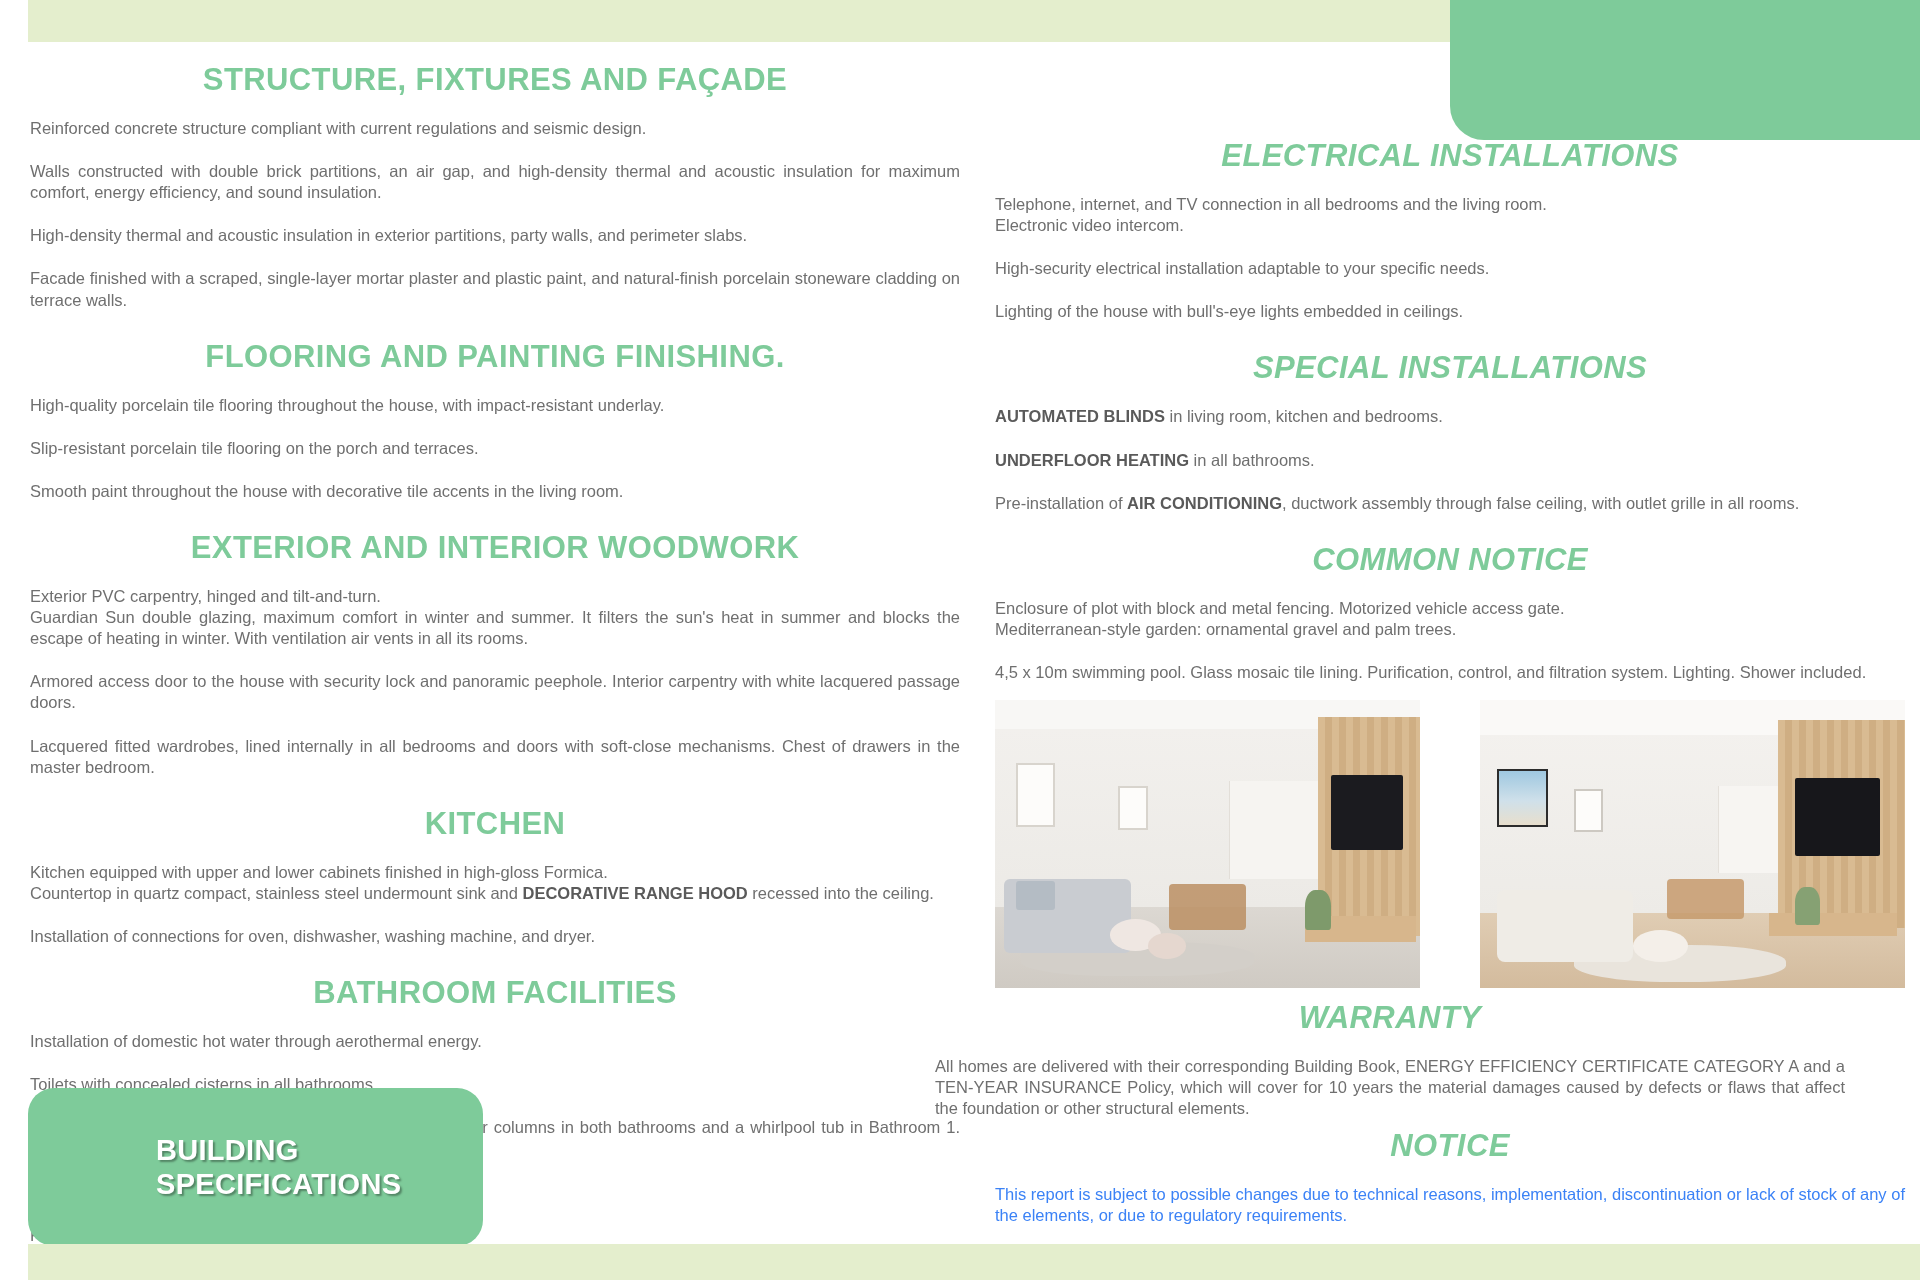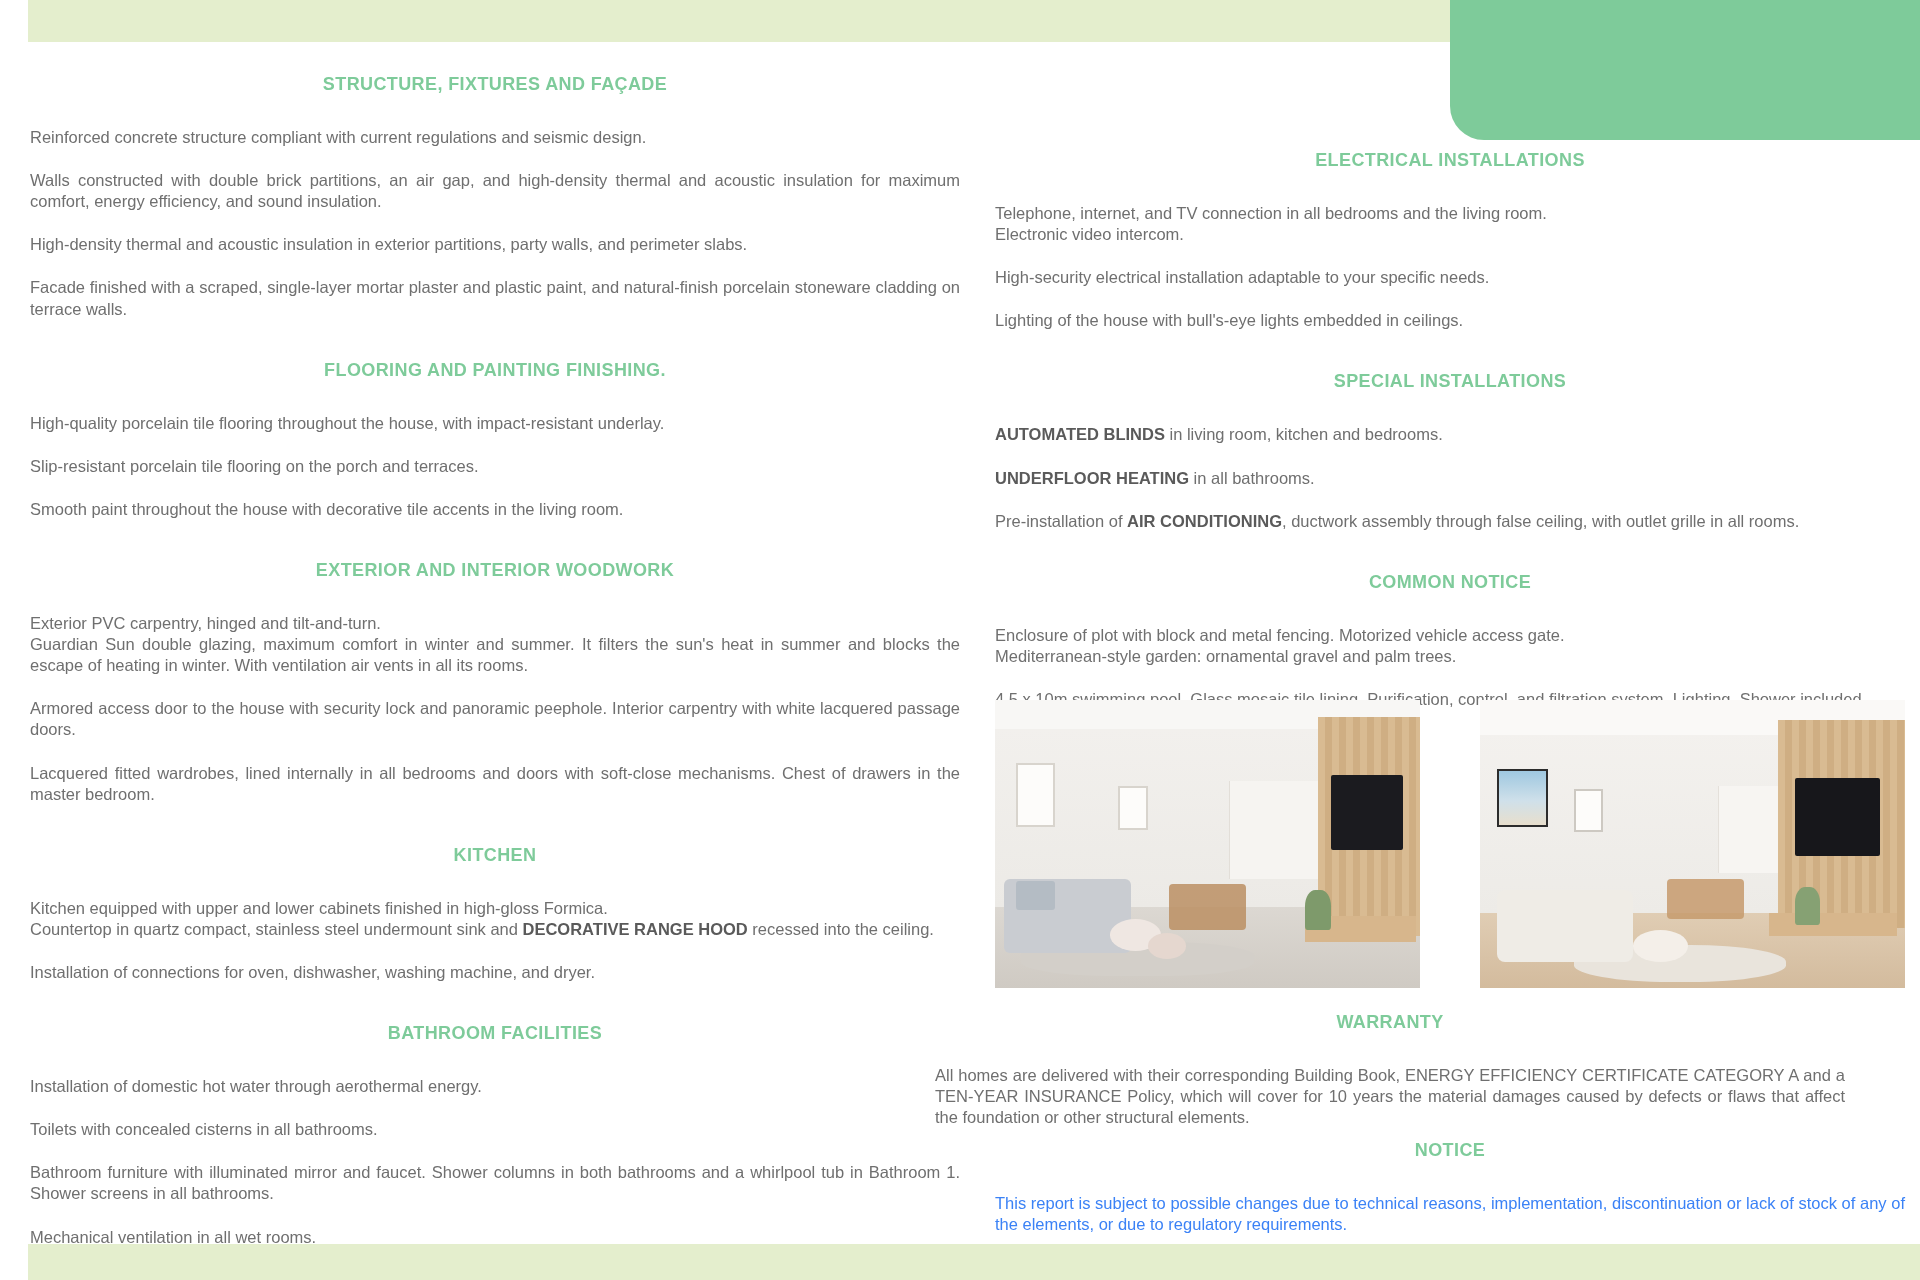--- a/index.html
+++ b/index.html
@@ -78,29 +78,29 @@
   
   .col {
     position: absolute;
     top: 62px;
   }
   .col-left { left: 30px; width: 930px; }
   .col-right { left: 995px; width: 910px; }
 
   h2.sec {
     color: #7ecb9a;
-    font-size: 18px;
+    font-size: 31px;
     font-weight: bold;
     letter-spacing: .4px;
-    margin: 12px;
+    margin: 0;
     padding: 0;
     text-align: center;
   }
   .sec-left { text-align: left; padding-left: 75px; }
-  .sec-right { text-align: left; padding-left: 65px; }
+  .sec-right { text-align: left; padding-left: 65px; font-style: italic; }
 
   p.body {
     color: #6f6f6f;
     font-size: 16.5px;
     line-height: 1.28;
     margin: 0;
     text-align: justify;
   }
   p.body b { color: #5a5a5a; font-weight: bold; }
 
@@ -396,15 +396,19 @@
     <div class="sp-head"></div>
     <p class="body">All homes are delivered with their corresponding Building Book, ENERGY EFFICIENCY CERTIFICATE CATEGORY A and a TEN-YEAR INSURANCE Policy, which will cover for 10 years the material damages caused by defects or flaws that affect the foundation or other structural elements.</p>
   </div>
 
   <div class="notice-block">
     <h2 class="sec sec-right">NOTICE</h2>
     <div class="sp-head"></div>
     <p class="notice">This report is subject to possible changes due to technical reasons, implementation, discontinuation or lack of stock of any of the elements, or due to regulatory requirements.</p>
   </div>
 
+  <div class="title-tag">
+    <div class="title-text">BUILDING
+SPECIFICATIONS</div>
+  </div>
 
   <div class="band-bottom"></div>
 </div>
 
 </body></html>

